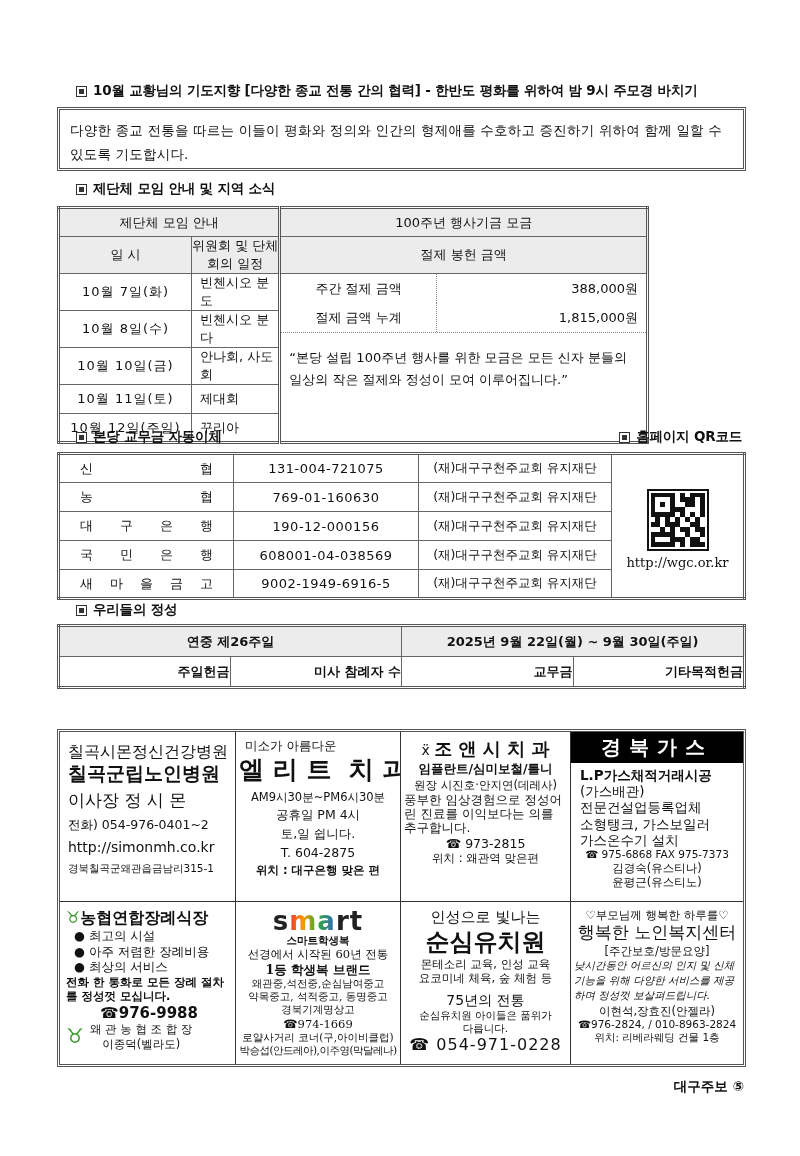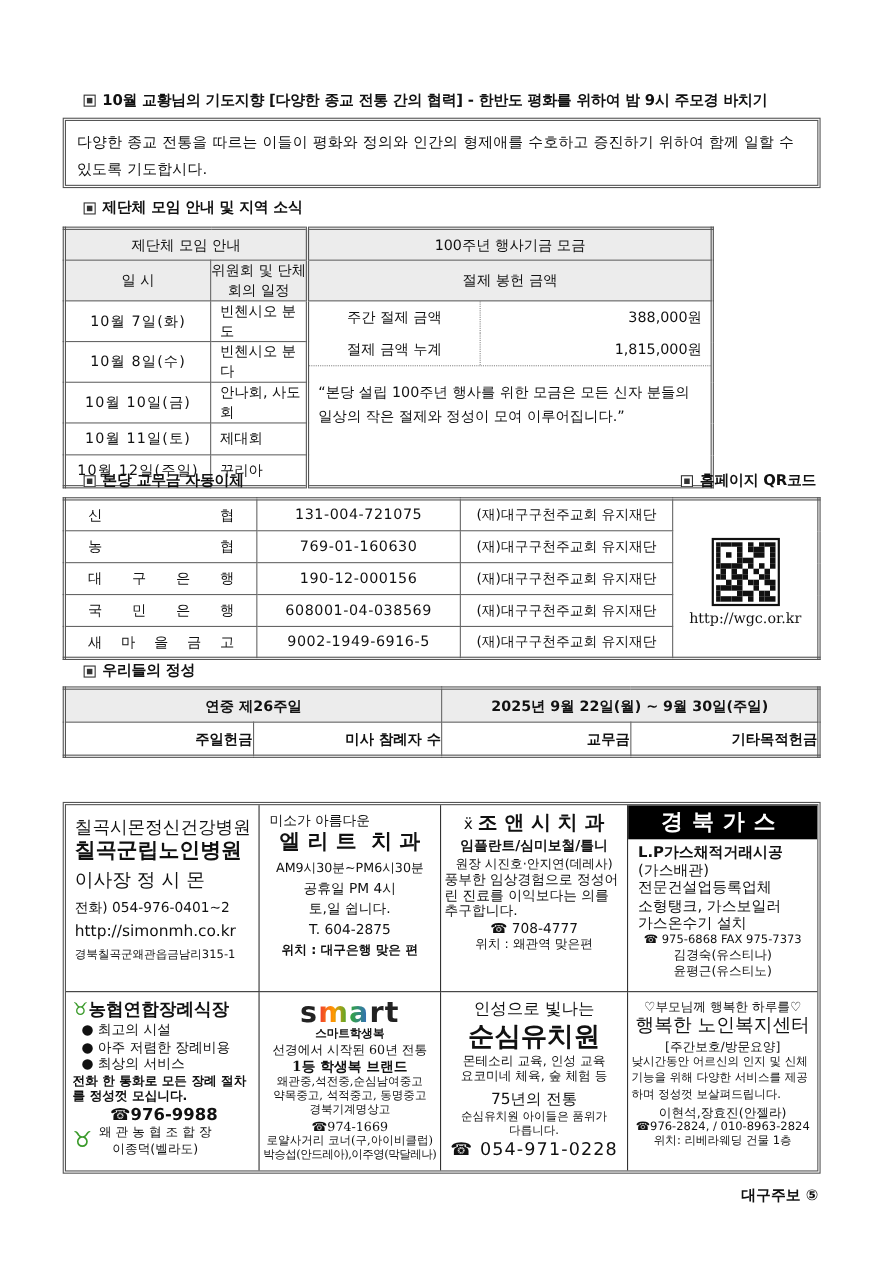--- a/index.html
+++ b/index.html
@@ -349,34 +349,34 @@
     <div style="font-size:16px; margin-top:4px;">칠곡시몬정신건강병원</div>
     <div style="font-size:19px; font-weight:bold;">칠곡군립노인병원</div>
     <div style="font-size:17px; margin-top:4px;">이사장 정 시 몬</div>
     <div class="t13" style="margin-top:6px;">전화) 054-976-0401~2</div>
     <div style="font-size:14px; margin-top:6px;">http://simonmh.co.kr</div>
     <div class="t11" style="margin-top:6px;">경북칠곡군왜관읍금남리315-1</div>
   </div>
 
   <div class="ad">
     <div class="t13 left" style="padding-left:6px;">미소가 아름다운</div>
-    <div style="font-size:19px; font-weight:bold; white-space:pre;">엘 리 트  치 과</div>
+    <div style="font-size:25px; font-weight:bold; white-space:pre;">엘 리 트  치 과</div>
     <div class="t12" style="margin-top:5px;">AM9시30분~PM6시30분</div>
     <div class="t13" style="margin-top:3px;">공휴일 PM 4시</div>
     <div class="t13" style="margin-top:3px;">토,일 쉽니다.</div>
     <div class="t13" style="margin-top:3px;">T. 604-2875</div>
     <div class="t12 bold" style="margin-top:3px;">위치 : 대구은행 맞은 편</div>
   </div>
 
   <div class="ad">
     <div style="font-size:18px; font-weight:bold;"><span style="font-weight:normal; font-size:14px;">ẍ&nbsp;</span><span>조 앤 시 치 과</span></div>
     <div class="t13 bold">임플란트/심미보철/틀니</div>
     <div class="t12" style="margin-top:2px;">원장 시진호·안지연(데레사)</div>
     <div class="t13 left" style="line-height:1.15;">풍부한 임상경험으로 정성어린 진료를 이익보다는 의를 추구합니다.</div>
-    <div class="t13">☎ 708-4777</div>
+    <div class="t13">☎ 973-2815</div>
     <div class="t12">위치 : 왜관역 맞은편</div>
   </div>
 
   <div class="ad">
     <div class="gas-head">경북가스</div>
     <div class="left" style="padding-left:6px; font-size:13.5px; line-height:1.2;">
       <div class="bold">L.P가스채적거래시공</div>
       <div>(가스배관)</div>
       <div>전문건설업등록업체</div>
       <div>소형탱크, 가스보일러</div>
@@ -424,20 +424,20 @@
     <div style="font-size:14px; margin-top:6px;">75년의 전통</div>
     <div class="t11">순심유치원 아이들은 품위가</div>
     <div class="t11">다릅니다.</div>
     <div style="font-size:16px; letter-spacing:1px;">☎ 054-971-0228</div>
   </div>
 
   <div class="ad">
     <div class="t12">♡부모님께 행복한 하루를♡</div>
     <div style="font-size:17px;">행복한 노인복지센터</div>
     <div class="t12">[주간보호/방문요양]</div>
-    <div class="t11 left" style="line-height:1.45;">낮시간동안 어르신의 인지 및 신체 기능을 위해 다양한 서비스를 제공하며 정성껏 보살펴드립니다.</div>
+    <div class="t11 left" style="line-height:1.45;font-style:italic;">낮시간동안 어르신의 인지 및 신체 기능을 위해 다양한 서비스를 제공하며 정성껏 보살펴드립니다.</div>
     <div class="t12">이현석,장효진(안젤라)</div>
     <div class="t11">☎976-2824, / 010-8963-2824</div>
     <div class="t11">위치: 리베라웨딩 건물 1층</div>
   </div>
 </div>
 
 <div class="page-footer">대구주보 ⑤</div>
 
 </body></html>

